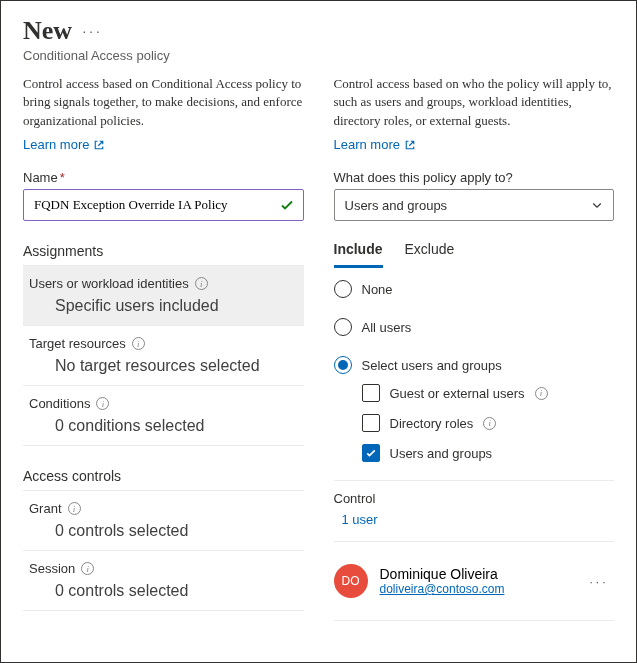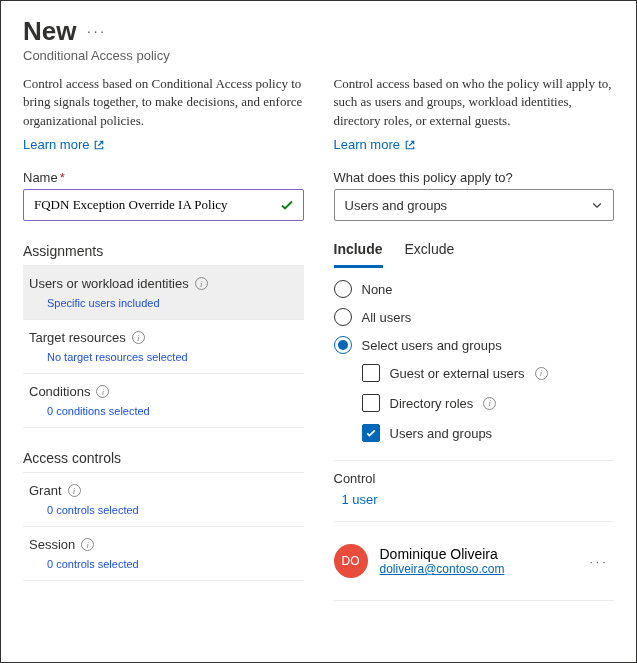--- a/index.html
+++ b/index.html
@@ -13,21 +13,21 @@
   .page {
     width: 637px;
     height: 663px;
     border: 1px solid #323130;
     padding: 16px 22px 22px 22px;
     display: flex;
     flex-direction: column;
   }
   .header { margin-bottom: 12px; }
   .title-row { display: flex; align-items: center; gap: 10px; }
-  .title { font-size: 26px; font-weight: 600; line-height: 1.1; }
+  .title { font-size: 26px; font-weight: 600; line-height: 1.1; font-family: Liberation Serif, serif; }
   .more-dots { color: #605e5c; font-size: 14px; letter-spacing: 2px; cursor: pointer; }
   .subtitle { font-size: 13px; color: #605e5c; margin-top: 2px; }
 
   .columns { display: flex; gap: 30px; flex: 1; min-height: 0; }
   .col { flex: 1; min-width: 0; }
 
   .intro { font-size: 13px; line-height: 1.45; color: #323130; margin-bottom: 4px; font-family: Liberation Serif, serif; }
   .link { color: #0067b8; text-decoration: none; cursor: pointer; }
   .learn-more { display: inline-flex; align-items: center; gap: 4px; color: #0067b8; cursor: pointer; margin-top: 2px; }
   .ext-icon { width: 12px; height: 12px; }
@@ -51,40 +51,40 @@
   .section-head {
     font-size: 14px; color: #323130; margin-top: 22px;
     border-bottom: 1px solid #edebe9; padding-bottom: 6px;
   }
   .row {
     padding: 10px 8px 10px 6px;
     border-bottom: 1px solid #edebe9;
   }
   .row.selected { background: #efefef; }
   .row-title { font-size: 13px; color: #323130; display: flex; align-items: center; gap: 6px; }
-  .row-value { font-size: 11px; color: #1d4ed8; margin-top: 6px; margin-left: 18px; }
+  .row-value { font-size: 16px; color: #404040; margin-top: 6px; margin-left: 26px; }
   .info-icon {
     display: inline-flex; width: 13px; height: 13px; border: 1px solid #888;
     border-radius: 50%; align-items: center; justify-content: center;
     font-size: 9px; color: #888; font-style: italic; font-family: Georgia, serif;
   }
   .info-icon::before { content: "i"; }
 
   .dropdown {
     display: flex; align-items: center; justify-content: space-between;
     border: 1px solid #8a8886; border-radius: 2px; height: 32px;
     padding: 0 10px; cursor: pointer; margin-top: 4px;
   }
   .chevron { width: 12px; height: 12px; }
 
   .tabs { display: flex; gap: 22px; border-bottom: 0; margin-top: 14px; }
   .tab { font-size: 14px; padding: 6px 0 8px 0; cursor: pointer; color: #323130; }
   .tab.active { font-weight: 600; border-bottom: 3px solid #0067b8; }
 
-  .radio-group { margin-top: 12px; display: flex; flex-direction: column; gap: 10px; }
+  .radio-group { margin-top: 12px; display: flex; flex-direction: column; gap: 20px; }
   .radio-item { display: flex; align-items: center; gap: 10px; cursor: pointer; }
   .radio {
     width: 18px; height: 18px; border: 1px solid #323130; border-radius: 50%;
     display: flex; align-items: center; justify-content: center; flex-shrink: 0;
   }
   .radio.checked { border-color: #0067b8; }
   .radio.checked::after {
     content: ""; width: 10px; height: 10px; background: #0067b8; border-radius: 50%;
   }
 

